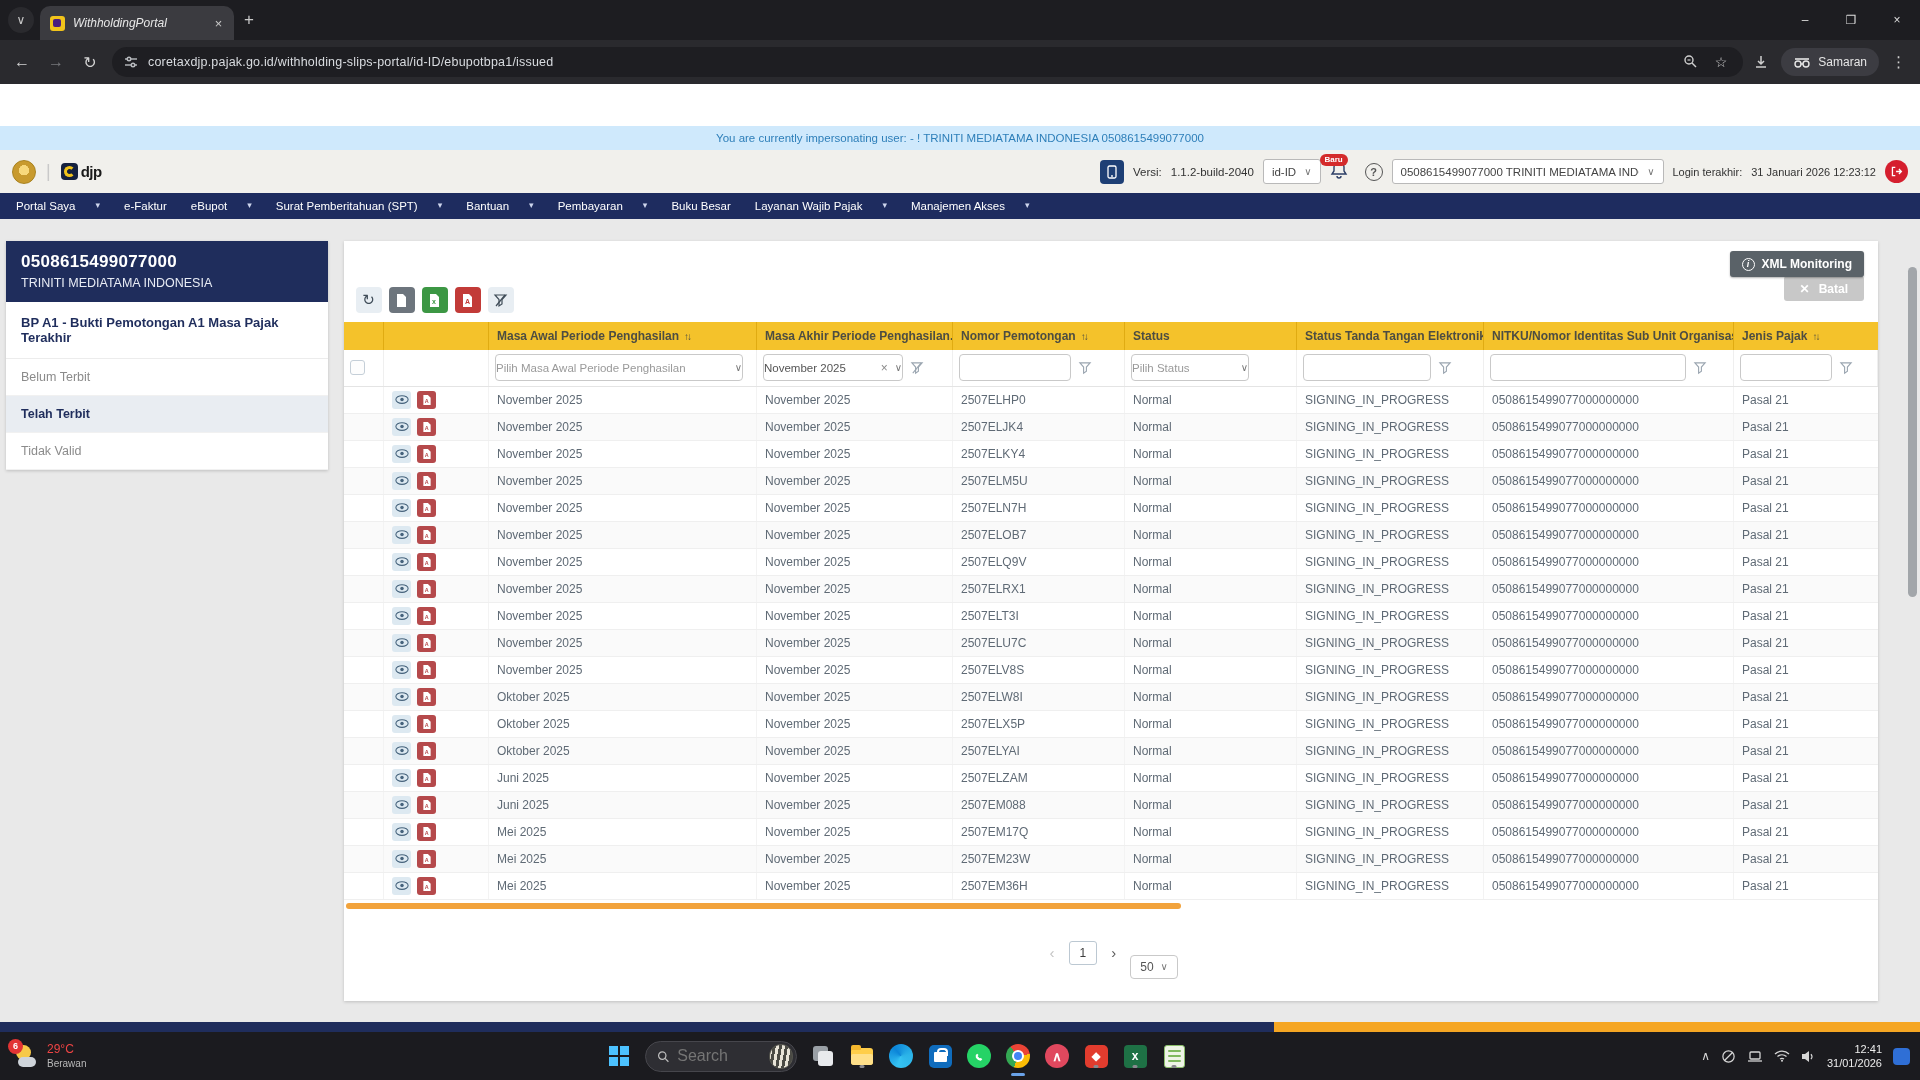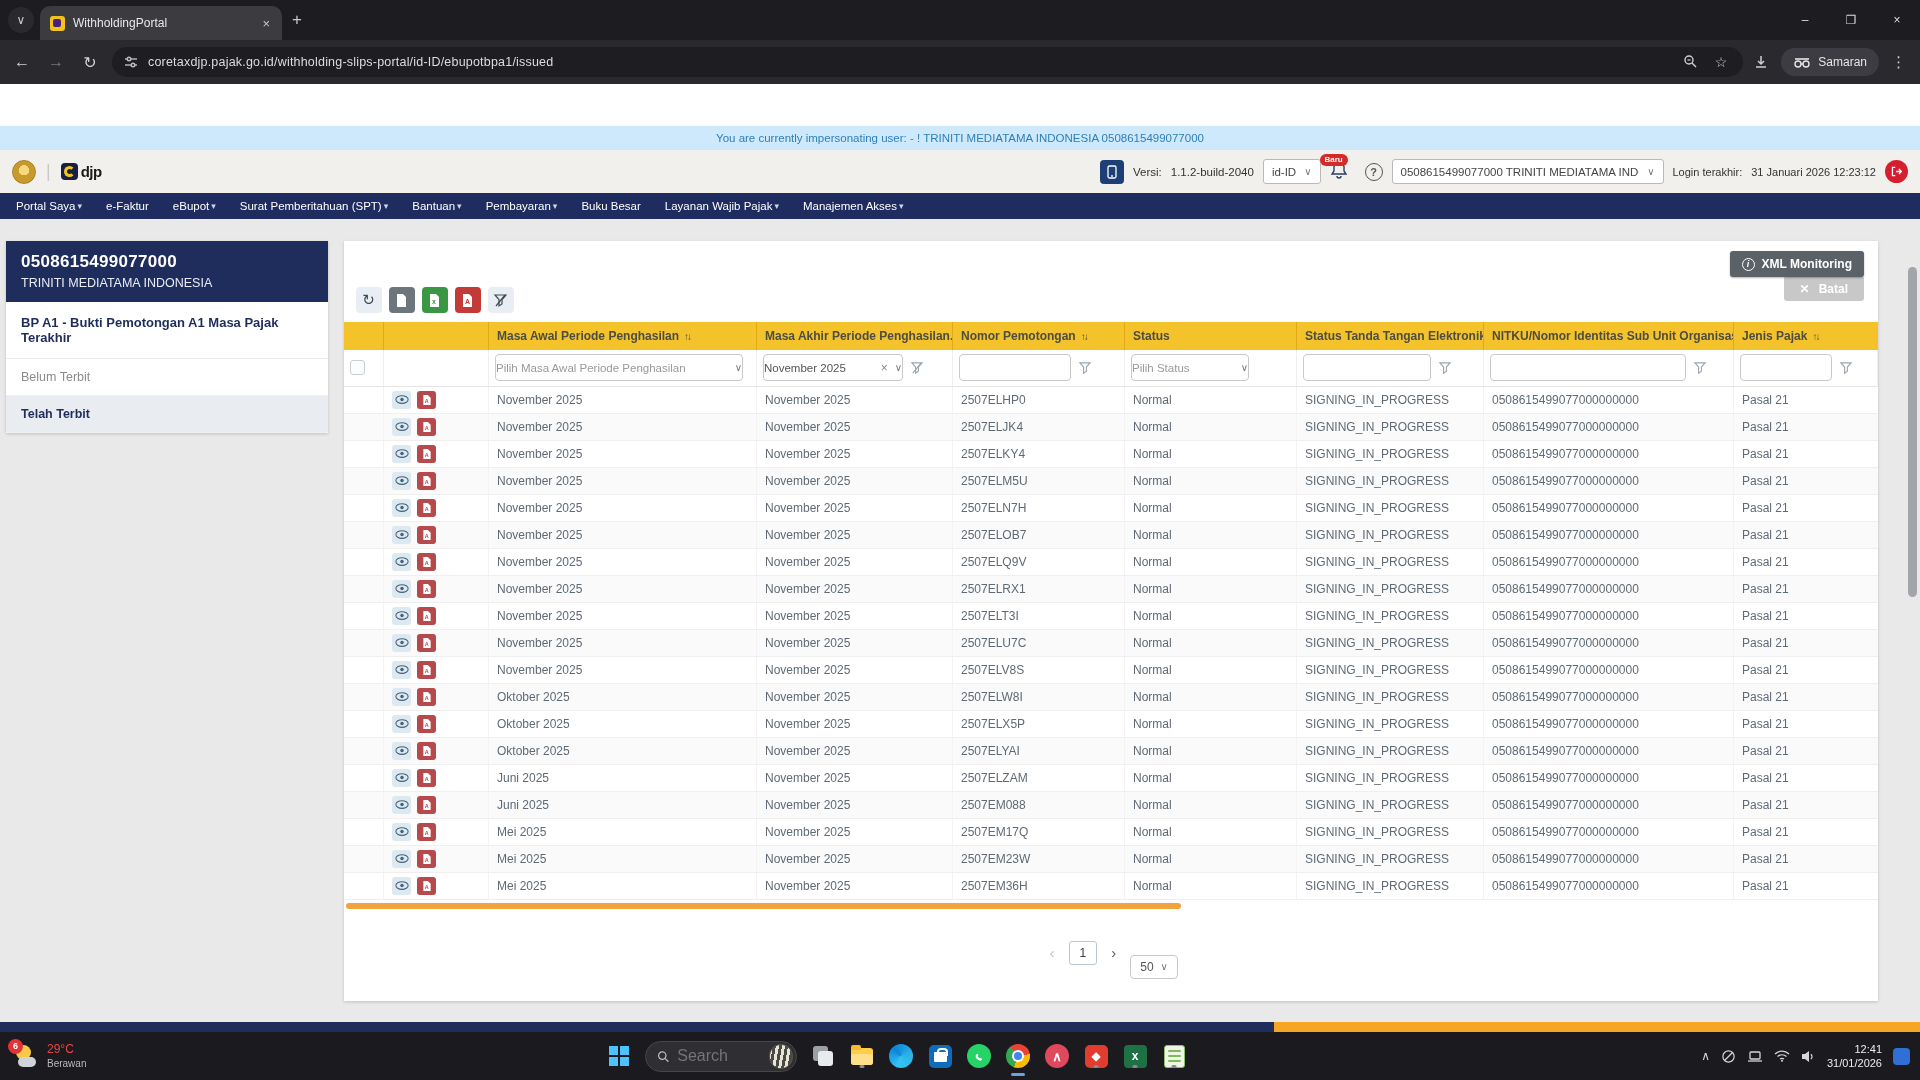--- a/index.html
+++ b/index.html
@@ -1,21 +1,21 @@
 <!DOCTYPE html>
 <html><head>
 <meta charset="utf-8">
 <style>
   * { box-sizing: border-box; margin: 0; padding: 0; }
   html,body { width:1920px; height:1080px; overflow:hidden; font-family:"Liberation Sans",sans-serif; background:#e9e9e9; }
 
   
   .titlebar { height:40px; background:#1d1d21; display:flex; align-items:flex-end; position:relative; }
   .tab-search-btn { width:26px; height:26px; margin:0 6px 7px 8px; border-radius:50%; color:#c8c8c8; font-size:12px; display:flex; align-items:center; justify-content:center; background:#2a2a2e; }
-  .tab { height:34px; width:242px; background:#3b3b40; border-radius:10px 10px 0 0; display:flex; align-items:center; padding:0 10px; gap:8px; color:#e8e8e8; font-size:12px; }
+  .tab { height:34px; width:194px; background:#3b3b40; border-radius:10px 10px 0 0; display:flex; align-items:center; padding:0 10px; gap:8px; color:#e8e8e8; font-size:12px;font-style:italic; }
   .favicon { width:15px; height:15px; border-radius:3px; background:#f2c41b; position:relative; flex:none; }
   .favicon::after { content:""; position:absolute; left:3px; top:3px; width:8px; height:8px; background:#4a1e7e; border-radius:2px; }
   .tab-title { flex:1; white-space:nowrap; overflow:hidden; }
   .tab-close { color:#c9c9c9; font-size:13px; padding:0 2px; }
   .newtab-btn { color:#c9c9c9; font-size:17px; margin:0 0 10px 10px; }
   .win-controls { position:absolute; right:0; top:0; height:40px; display:flex; }
   .win-btn { width:46px; height:100%; display:flex; align-items:center; justify-content:center; color:#dcdcdc; font-size:12px; }
 
   .urlbar { height:44px; background:#2a2a2e; display:flex; align-items:center; padding:0 10px; gap:10px; }
   .nav-arrow { color:#d2d2d2; font-size:16px; width:24px; text-align:center; }
@@ -43,21 +43,21 @@
   .header-right { margin-left:auto; display:flex; align-items:center; gap:9px; font-size:11.5px; color:#333; }
   .mobile-btn { width:24px; height:24px; border-radius:4px; background:#1e3f75; display:flex; align-items:center; justify-content:center; }
   .select-pill { background:#fff; border:1px solid #b9b9b9; border-radius:3px; height:25px; display:flex; align-items:center; gap:8px; padding:0 8px; color:#444; }
   .caret-glyph { color:#777; font-size:10px; }
   .bell-wrap { position:relative; width:26px; height:24px; }
   .baru-badge { position:absolute; top:-6px; left:-10px; background:#d42a2a; color:#fff; font-size:8px; font-weight:bold; padding:1.5px 5px; border-radius:7px; z-index:2; }
   .help-circle { width:18px; height:18px; border-radius:50%; border:1.5px solid #555; color:#555; font-size:11px; display:flex; align-items:center; justify-content:center; font-weight:bold; }
   .logout-btn { width:23px; height:23px; border-radius:50%; background:#d51f2e; display:flex; align-items:center; justify-content:center; }
 
   .main-nav { height:26px; background:#1e2c5f; display:flex; align-items:center; padding:0 16px; gap:24px; }
-  .nav-item { color:#fff; font-size:11.5px; display:flex; align-items:center; gap:2px; white-space:nowrap; }
+  .nav-item { color:#fff; font-size:11.5px; display:flex; gap:20px; white-space:nowrap; }
   .nav-item .caret { color:#cdd5ec; font-size:9px; }
 
   
   .content { height:803px; padding-top:22px; display:flex; align-items:flex-start; position:relative; }
   .sidebar { width:322px; margin-left:6px; background:#fff; box-shadow:0 1px 3px rgba(0,0,0,.18); }
   .sidebar-head { background:#1f2d5c; color:#fff; padding:11px 15px 12px; }
   .sidebar-tin { font-size:17px; font-weight:bold; letter-spacing:.3px; }
   .sidebar-company { font-size:12.5px; margin-top:4px; color:#e8ecf5; }
   .sidebar-section { padding:13px 15px; font-size:13px; font-weight:bold; color:#1f2d5c; border-bottom:1px solid #ececec; }
   .side-item { padding:11px 15px; font-size:12.5px; color:#8b8b8b; border-bottom:1px solid #f1f1f1; }
@@ -301,20 +301,21 @@
 <div class="content">
   <div class="sidebar">
     <div class="sidebar-head">
       <div class="sidebar-tin">0508615499077000</div>
       <div class="sidebar-company">TRINITI MEDIATAMA INDONESIA</div>
     </div>
     <div class="sidebar-section">BP A1 - Bukti Pemotongan A1 Masa Pajak Terakhir</div>
     <div id="sidebar-items">
         <div class="side-item">Belum Terbit</div>
         <div class="side-item active">Telah Terbit</div>
+        <div class="side-item">Tidak Valid</div>
       </div>
   </div>
 
   <div class="main-card">
     <div class="xml-btn">
       <span class="info-circ">i</span>
       <span>XML Monitoring</span>
     </div>
     <div class="batal-btn">
       <span>✕</span>

